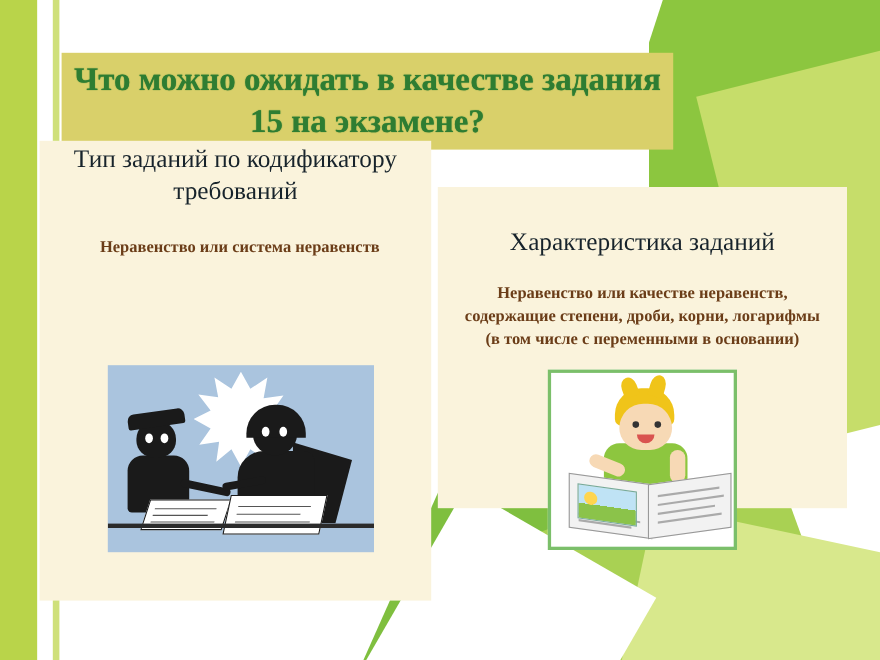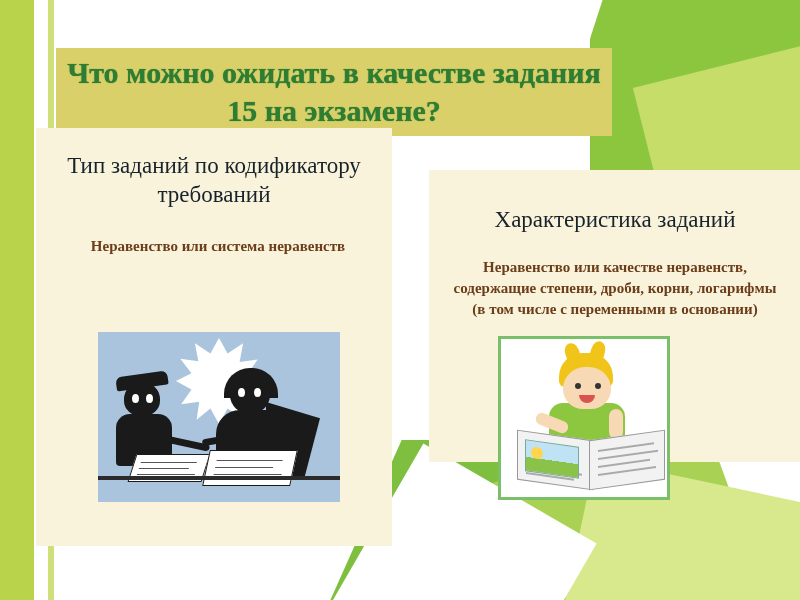--- a/index.html
+++ b/index.html
@@ -122,31 +122,31 @@
     position: absolute;
     background: #faf3dc;
     box-sizing: border-box;
   }
   .panel-left {
     left: 36px; top: 128px;
     width: 356px; height: 418px;
   }
   .panel-right {
     left: 398px; top: 170px;
-    width: 372px; height: 292px; margin-left: 31px;
+    width: 372px; height: 292px;
   }
   .panel-head {
     text-align: center;
     font-family: "Liberation Serif", serif;
     font-size: 23px;
     color: #17232b;
     line-height: 1.25;
   }
   .panel-left .panel-head {
-    padding: 24px 14px 0 14px;
+    padding: 3px 14px 0 14px;
   }
   .panel-right .panel-head {
     padding: 36px 14px 0 14px;
   }
   .panel-sub {
     text-align: center;
     font-family: "Liberation Serif", serif;
     font-weight: bold;
     font-size: 15px;
     color: #6b3d18;

